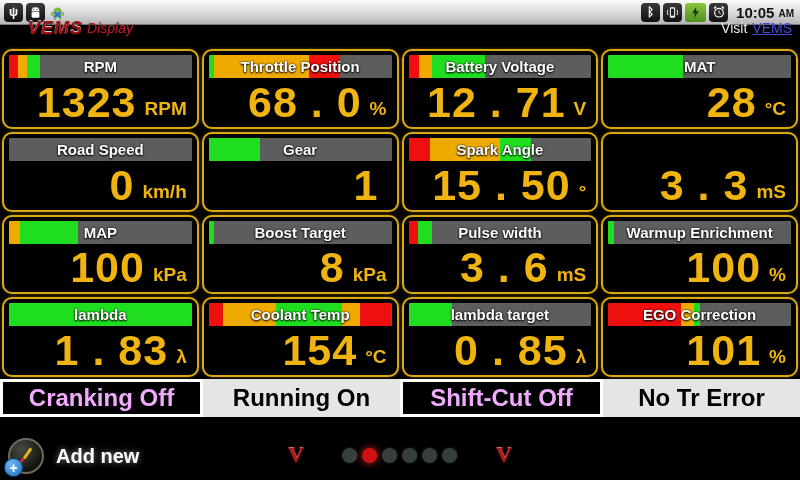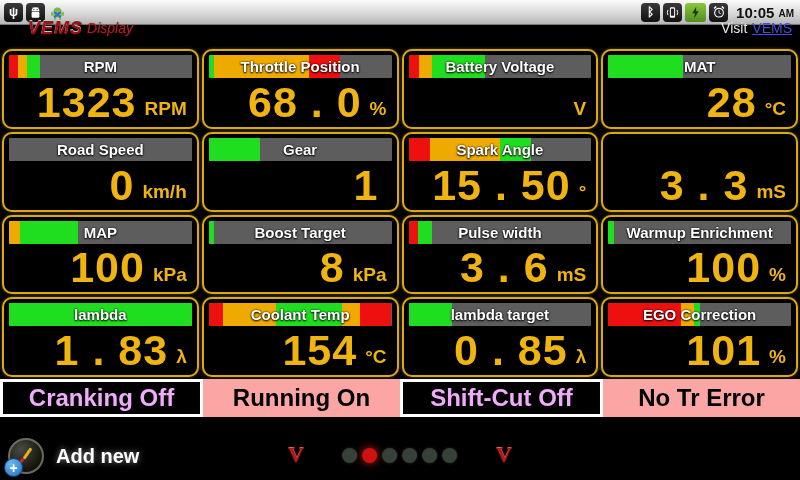--- a/index.html
+++ b/index.html
@@ -36,21 +36,21 @@
     color:#fff;font-size:15px;font-weight:bold;text-shadow:0 1px 2px #000,0 0 2px #000;white-space:nowrap;}
   .gauge-value{flex:1;display:flex;align-items:flex-end;justify-content:flex-end;padding:0 10px 4px 6px;}
   .val{font-size:43px;font-weight:bold;color:#f0b411;line-height:.95;white-space:nowrap;letter-spacing:1px;}
   .unit{font-size:19px;font-weight:bold;color:#f0b411;margin-left:8px;line-height:1.4;white-space:nowrap;}
 
   
   .status-strip{height:38px;display:flex;background:#000;}
   .scell{flex:1;display:flex;align-items:center;justify-content:center;font-size:24px;font-weight:bold;
     box-sizing:border-box;white-space:nowrap;}
   .scell.dark{background:#000;color:#f0abfc;border:3px solid #fff;}
-  .scell.green{background:#fca5a5;color:#000;}
+  .scell.green{background:#e5e5e5;color:#000;}
 
   
   .bottombar{height:63px;position:relative;background:#000;}
   .addnew{position:absolute;left:8px;bottom:6px;display:flex;align-items:center;cursor:pointer;}
   .gaugeicon{width:36px;height:36px;border-radius:50%;position:relative;
     background:radial-gradient(circle at 35% 30%,#4a4a44,#14140f 70%);border:2px solid #6b6b5f;box-sizing:border-box;}
   .needle{position:absolute;left:16px;top:7px;width:3px;height:13px;background:#e6b414;transform:rotate(35deg);border-radius:2px;}
   .needle-tip{position:absolute;left:9px;top:18px;width:3px;height:9px;background:#d22;transform:rotate(35deg);}
   .plusbadge{position:absolute;left:-6px;bottom:-5px;width:17px;height:17px;border-radius:50%;
     background:radial-gradient(circle at 35% 30%,#6fb7ee,#1d6fc0);color:#fff;font-size:14px;font-weight:bold;
@@ -166,20 +166,21 @@
     <div class="gauge-header">
       <div class="bar">
           <div style="width: 6%; background: rgb(238, 15, 15);"></div>
           <div style="width: 7%; background: rgb(239, 170, 0);"></div>
           <div style="width: 29%; background: rgb(31, 221, 31);"></div>
           <div style="width: 58%; background: rgb(93, 93, 93);"></div>
         </div>
       <span class="gtitle">Battery Voltage</span>
     </div>
     <div class="gauge-value">
+      <span class="val">12 . 71</span>
       <span class="unit">V</span>
     </div>
   </div>
 
   <div class="gauge">
     <div class="gauge-header">
       <div class="bar">
           <div style="width: 41%; background: rgb(31, 221, 31);"></div>
           <div style="width: 59%; background: rgb(93, 93, 93);"></div>
         </div>

